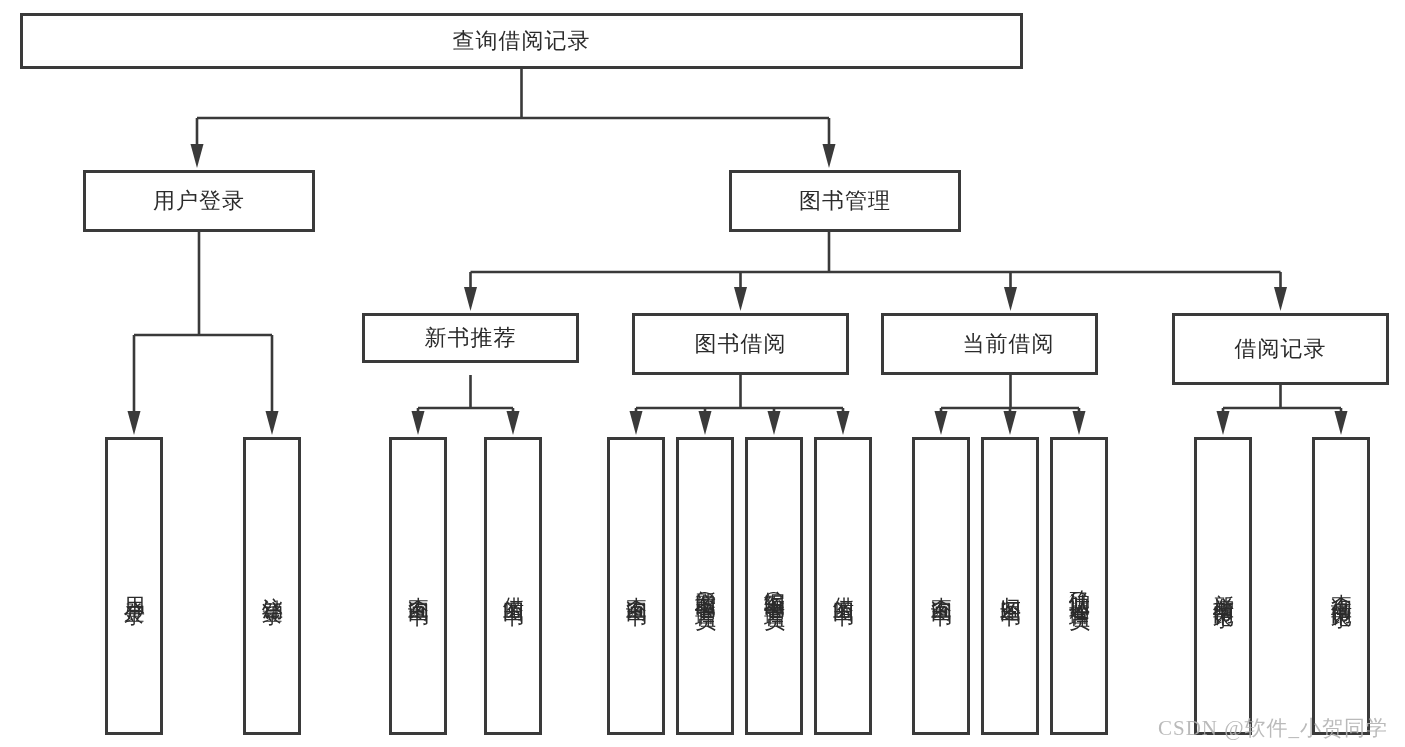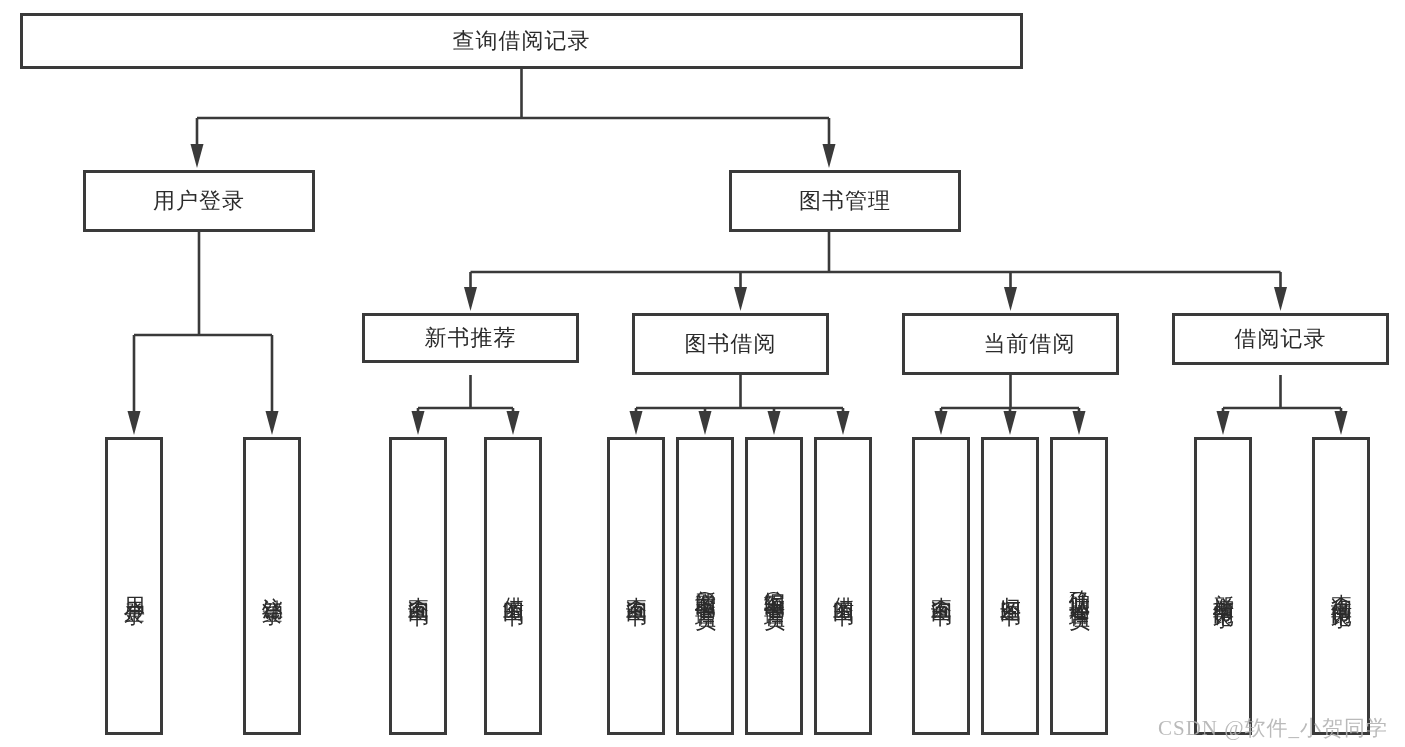--- a/index.html
+++ b/index.html
@@ -81,27 +81,27 @@
   <div class="node hbox" style="left:83px;top:170px;width:232px;height:62px;">
     <span>用户登录</span>
   </div>
   <div class="node hbox" style="left:713px;top:170px;width:232px;height:62px;margin-left:16px;">
     <span>图书管理</span>
   </div>
 
   <div class="node hbox" style="left:362px;top:313px;width:217px;height:50px;">
     <span>新书推荐</span>
   </div>
-  <div class="node hbox" style="left:632px;top:313px;width:197px;height:62px;">
+  <div class="node hbox" style="left:632px;top:313px;width:217px;height:62px;">
     <span>图书借阅</span>
   </div>
-  <div class="node hbox" style="left:902px;top:313px;width:217px;height:62px;padding-left:38px;">
+  <div class="node hbox" style="left:881px;top:313px;width:217px;height:62px;padding-left:38px;">
     <span>当前借阅</span>
   </div>
-  <div class="node hbox" style="left:1172px;top:313px;width:217px;height:52px;text-align:right;">
+  <div class="node hbox" style="left:1172px;top:313px;width:217px;height:72px;text-align:right;">
     <span>借阅记录</span>
   </div>
 
   <div class="node vbox" style="left:105px;top:437px;width:58px;height:298px;">
     <span>用户登录</span>
   </div>
   <div class="node vbox" style="left:243px;top:437px;width:58px;height:298px;">
     <span>注销登录</span>
   </div>
 

